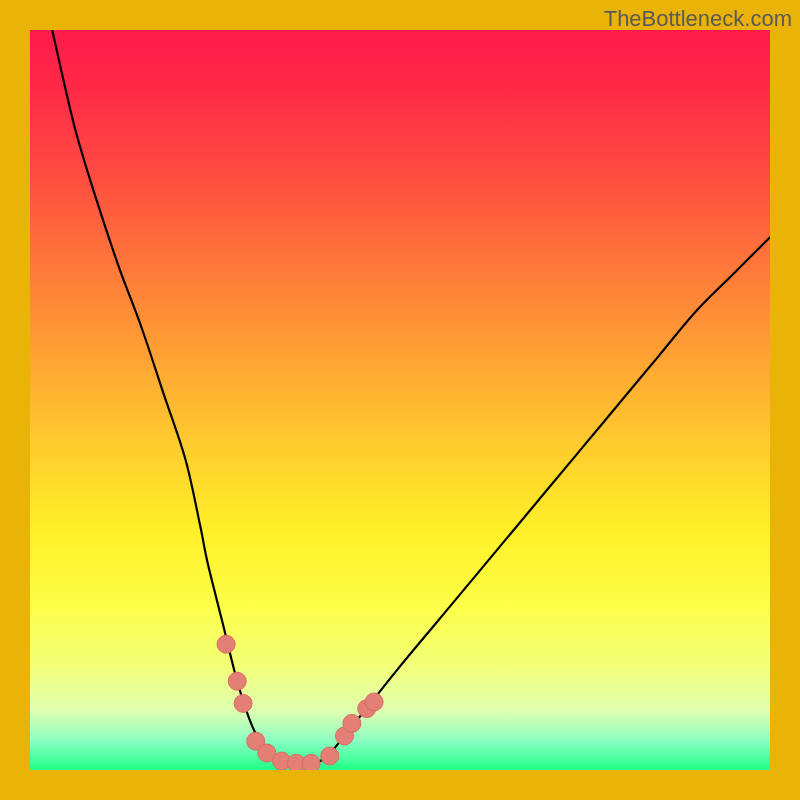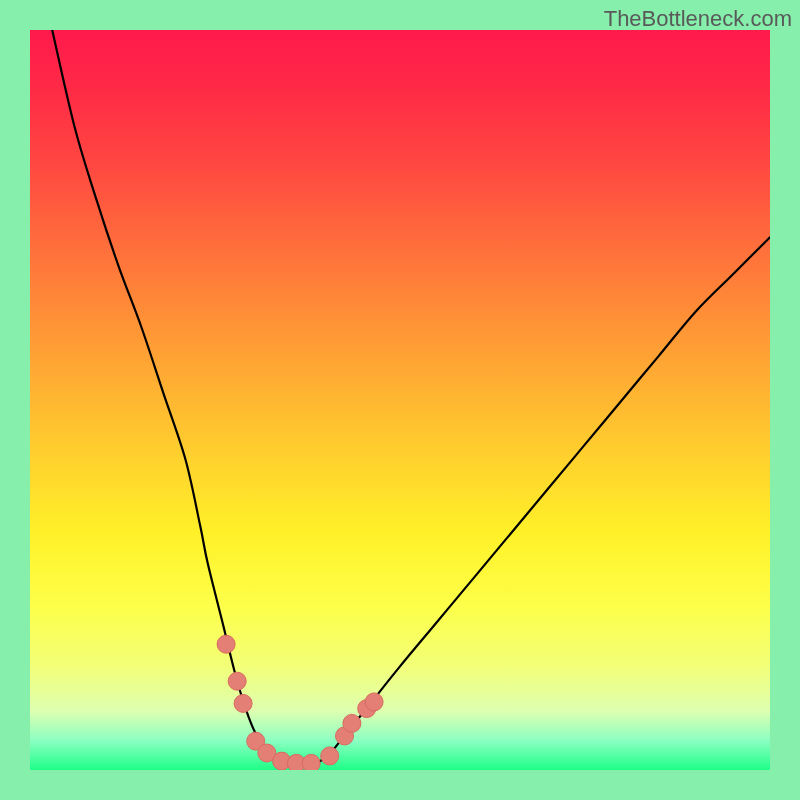--- a/index.html
+++ b/index.html
@@ -10,21 +10,21 @@
     overflow: hidden;
     background: #000;
     font-family: Arial, Helvetica, sans-serif;
   }
   .frame {
     position: absolute;
     left: 0;
     top: 0;
     width: 800px;
     height: 800px;
-    background: #86efac;
+    background: #eab308;
     text-decoration: underline;
   }
   .plot-area {
     position: absolute;
     left: 30px;
     top: 30px;
     width: 740px;
     height: 740px;
     overflow: hidden;
     background: linear-gradient(to bottom,

